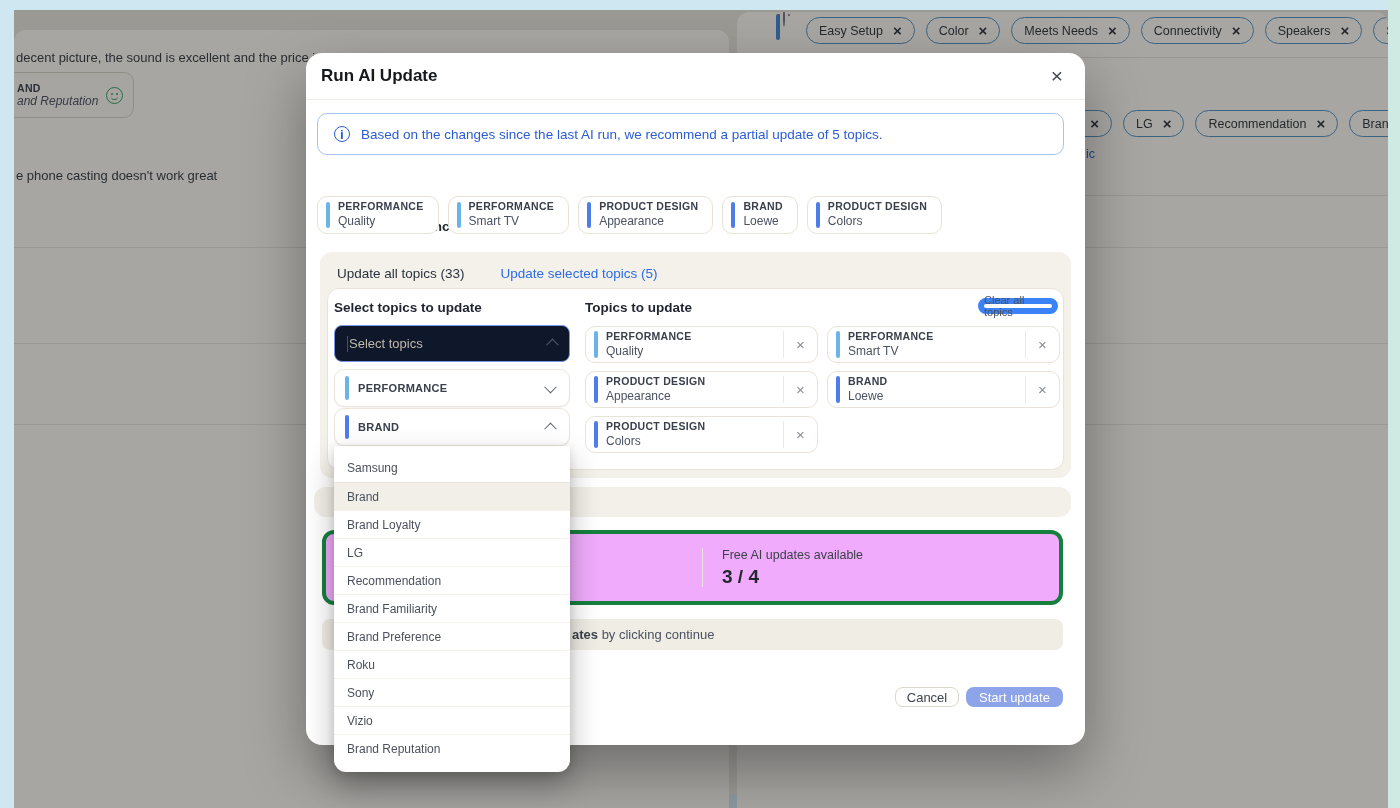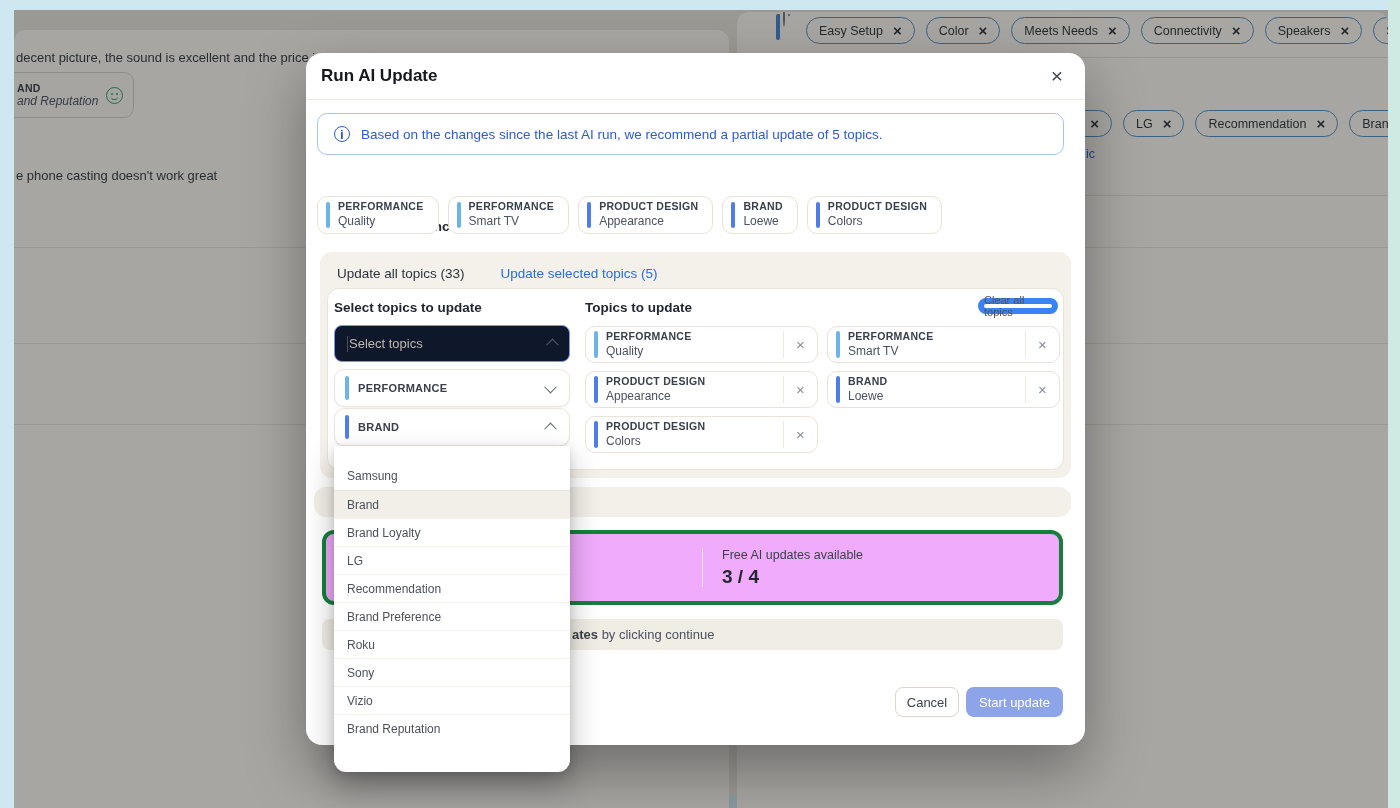--- a/index.html
+++ b/index.html
@@ -88,39 +88,39 @@
   .credits-card { position:absolute; left:16px; top:477px; width:741px; height:75px; background:#f0abfc; border:4px solid #15803d; border-radius:12px; }
   .credits-div { position:absolute; left:376px; top:14px; bottom:14px; width:1px; background:#e8e2d8; }
   .credits-lbl { position:absolute; left:396px; top:14px; font-size:12.5px; color:#3b4149; }
   .credits-val { position:absolute; left:396px; top:32px; font-size:19px; font-weight:600; color:#23272e; }
   .notice { position:absolute; left:16px; top:566px; width:741px; height:31px; background:#f0ede5; border-radius:8px;
             display:flex; align-items:center; }
   .notice .txt { margin-left:250px; font-size:13px; color:#4a5160; white-space:pre; }
   .notice .txt b { font-weight:700; color:#3c424b; }
 
   .btn-row { position:absolute; right:22px; top:634px; display:flex; gap:7px; }
-  .btn { height:30px; border-radius:8px; font-size:13px; display:flex; align-items:center; justify-content:center; cursor:default; }
+  .btn { height:20px; border-radius:8px; font-size:13px; display:flex; align-items:center; justify-content:center; cursor:default; }
   .btn-cancel { width:64px; background:#fff; border:1px solid #dcd7cd; color:#3c424b; }
   .btn-start { width:97px; background:#8ea4e9; color:#ffffff; border:none; }
 
   
   .dd { position:absolute; z-index:20; }
   .sel-input { left:334px; top:325px; width:236px; height:37px; background:#0f172a; border:1.5px solid #7a97ea; border-radius:8px;
                display:flex; align-items:center; padding:0 12px; gap:1px; }
   .caret { width:1px; height:16px; background:#4a5160; }
   .placeholder { font-size:13px; color:#c0b9ad; flex:1 1 auto; }
   .chev { width:9px; height:9px; border-right:1.8px solid #5a6069; border-bottom:1.8px solid #5a6069;
           transform:rotate(45deg) translate(-1px,-1px); flex:0 0 auto; }
   .chev.up { transform:rotate(-135deg) translate(-1px,-1px); }
   .grp { position:absolute; left:334px; width:236px; height:38px; background:#fff; border:1px solid #ece5da; border-radius:10px;
          display:flex; align-items:center; gap:9px; padding:6px 14px 6px 10px; box-shadow:0 1px 2px rgba(0,0,0,0.06); }
   .grp .bar { width:4px; border-radius:2px; align-self:stretch; }
   .grp .lbl { font-size:11px; font-weight:600; letter-spacing:.3px; color:#39404c; flex:1 1 auto; }
   .options { position:absolute; left:334px; top:446px; width:236px; height:326px; background:#fff; border-radius:0 0 12px 12px;
-             padding:16px 0; box-shadow:0 14px 30px rgba(0,0,0,0.28), 0 2px 8px rgba(0,0,0,0.12); }
+             padding:8px 0; box-shadow:0 14px 30px rgba(0,0,0,0.28), 0 2px 8px rgba(0,0,0,0.12); }
   .opt { height:28px; display:flex; align-items:center; padding-left:13px; font-size:12px; color:#4b515c; cursor:default; }
   .opt + .opt { border-top:1px solid #f5f2ec; }
   .opt.highlighted { background:#f2efe9; border-top-color:#eae6dd; }
 </style>
 </head>
 <body>
 
 <div class="stage">
   <div class="right-frame"></div>
   <div class="app">
@@ -400,20 +400,23 @@
       </div>
 
       <div class="opt">
         <span>LG</span>
       </div>
 
       <div class="opt">
         <span>Recommendation</span>
       </div>
 
+      <div class="opt">
+        <span>Brand Familiarity</span>
+      </div>
 
       <div class="opt">
         <span>Brand Preference</span>
       </div>
 
       <div class="opt">
         <span>Roku</span>
       </div>
 
       <div class="opt">

